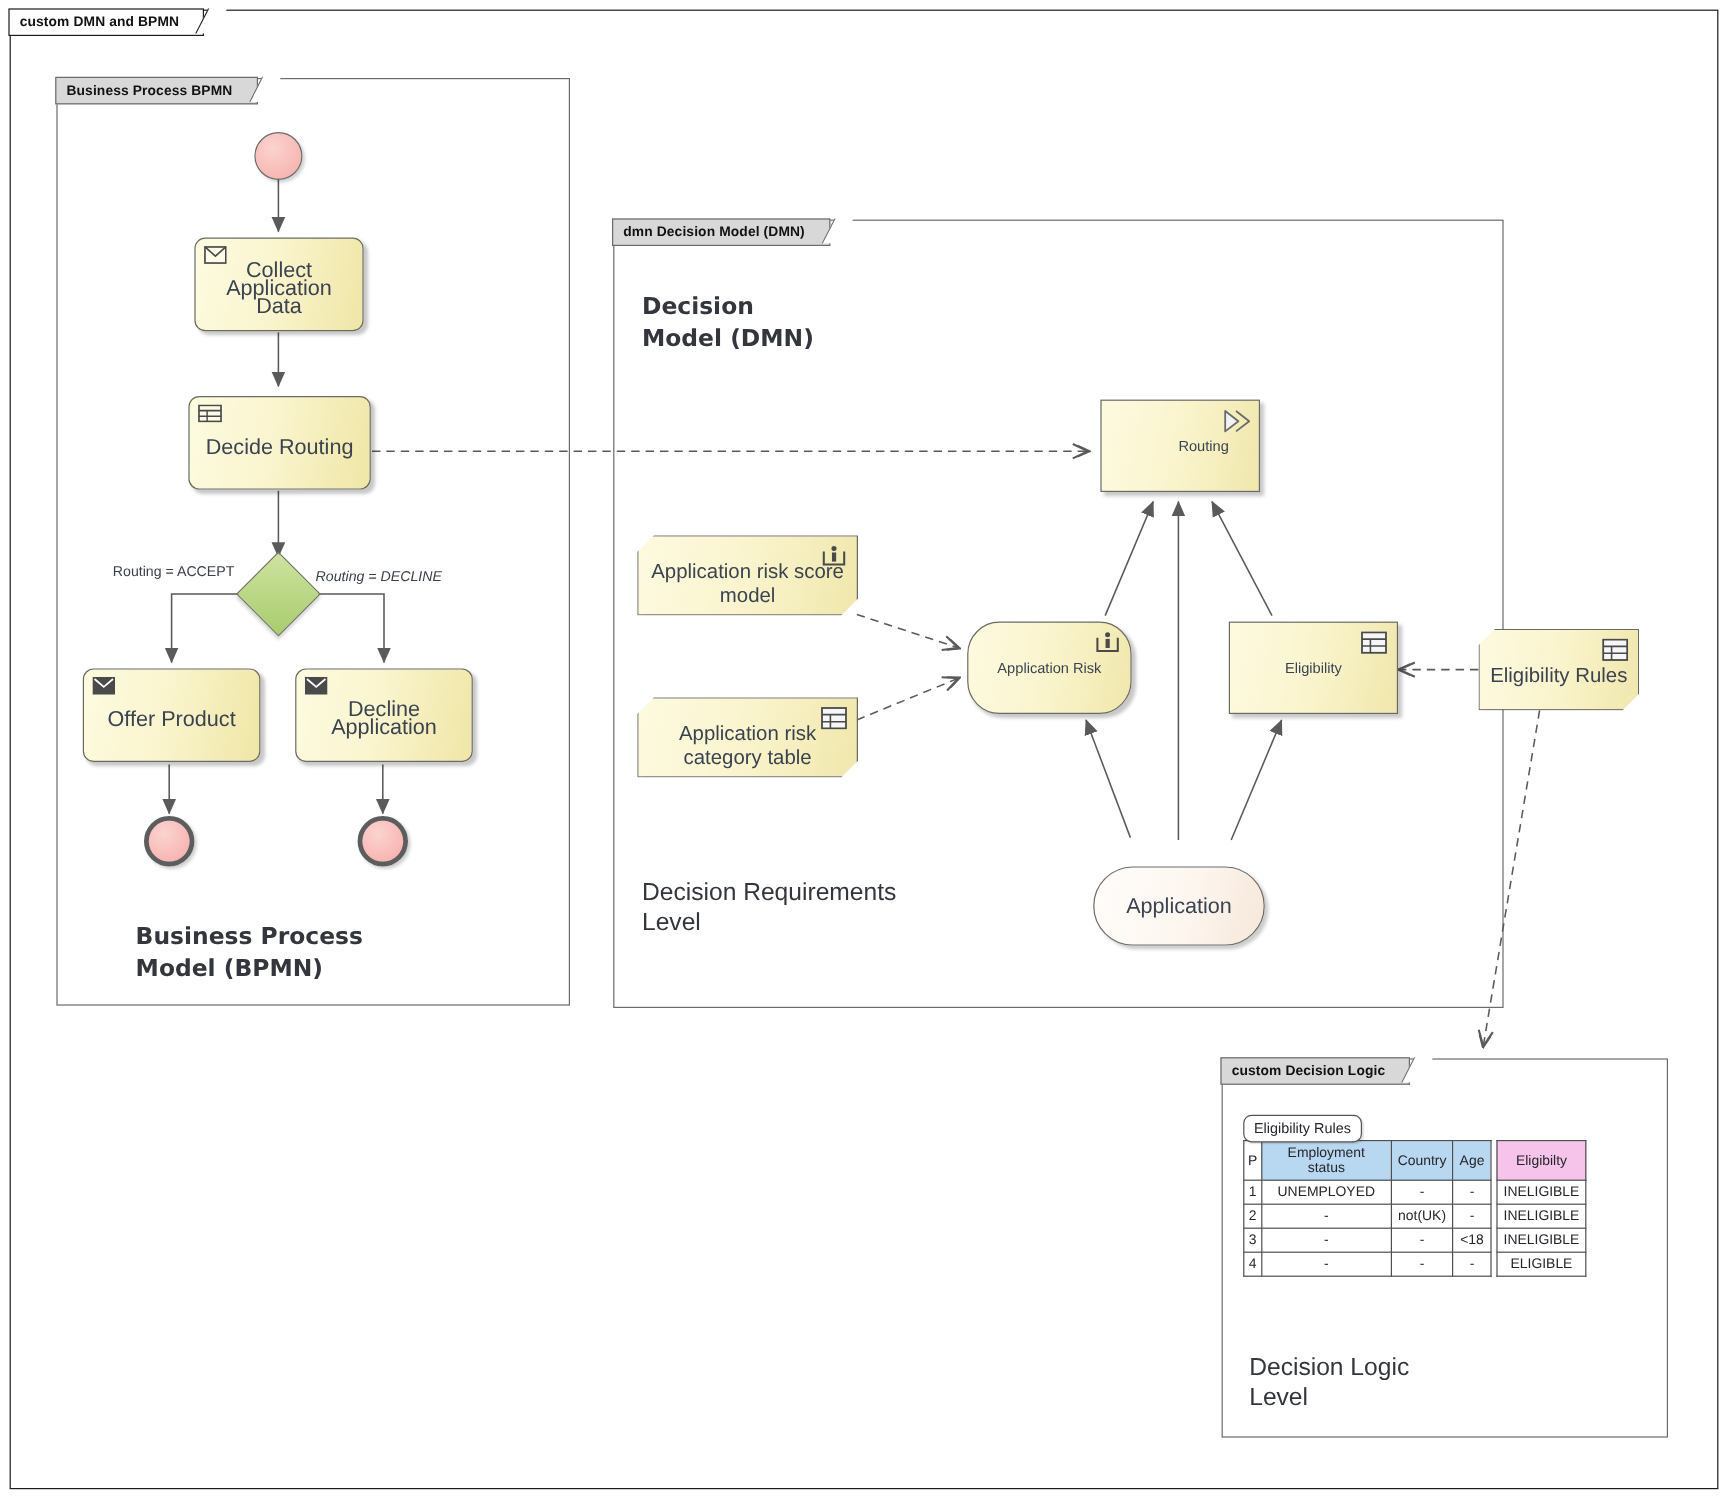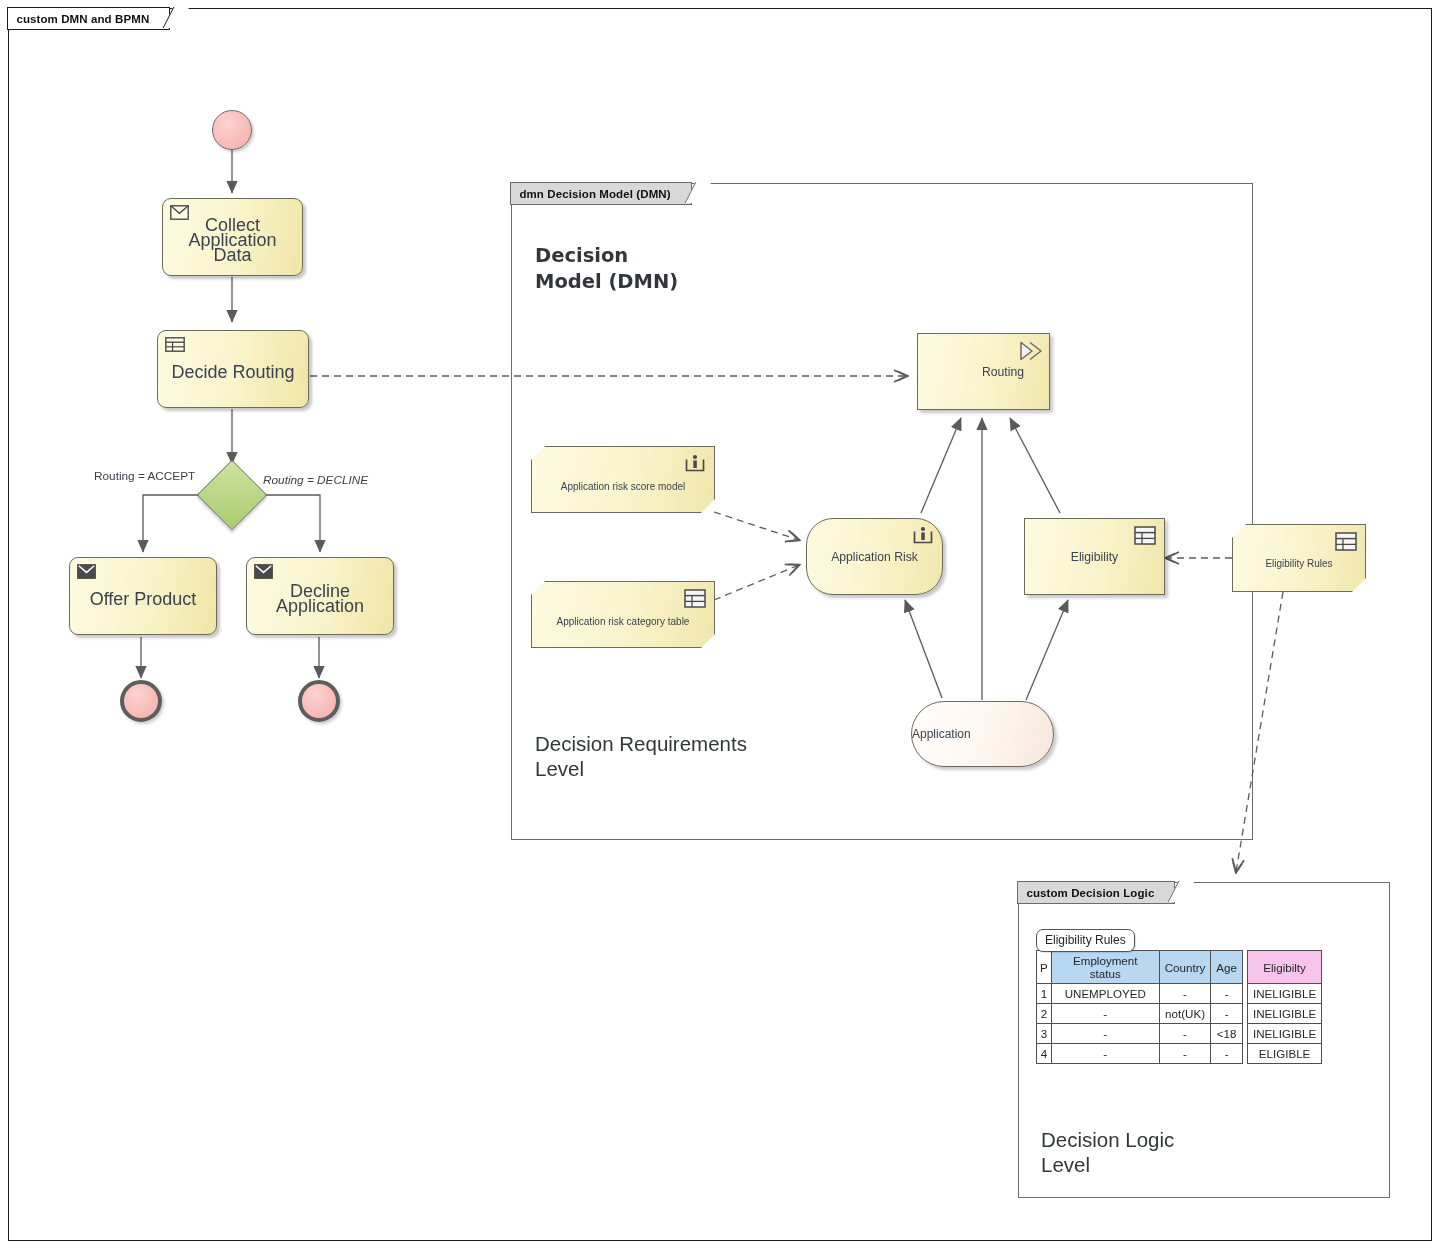--- a/index.html
+++ b/index.html
@@ -73,30 +73,30 @@
     box-shadow:3px 3px 3px rgba(0,0,0,.22);
     display:flex;align-items:center;justify-content:center;text-align:center;
     font-size:12.2px;color:#3c4350;
   }
   .bkm{
     position:absolute;box-sizing:border-box;
     background:linear-gradient(100deg,#fdfae0 0%,#faf4cd 50%,#f0e7ac 100%);
     border:1.4px solid #6a6a5e;
     clip-path:polygon(14px 0, 100% 0, 100% calc(100% - 14px), calc(100% - 14px) 100%, 0 100%, 0 14px);
     display:flex;align-items:center;justify-content:center;text-align:center;
-    font-size:10px;color:#3c4350;
+    font-size:17px;color:#3c4350;
     filter:drop-shadow(3px 3px 2px rgba(0,0,0,.22));
   }
   .inputdata{
     position:absolute;box-sizing:border-box;border-radius:999px;
     border:1.4px solid #6d6a66;
     background:linear-gradient(105deg,#fffdfb 0%,#fdf6ef 55%,#f6e7da 100%);
     box-shadow:3px 3px 3px rgba(0,0,0,.2);
-    display:flex;align-items:center;justify-content:flex-start;
-    font-size:12px;color:#3c4350;
+    display:flex;align-items:center;justify-content:center;
+    font-size:18px;color:#3c4350;margin-top:21px;
   }
   .nico{position:absolute;right:8px;top:7px;width:22px;height:19px;}
 
   
   .dt{position:absolute;}
   .dt-title{
     display:inline-block;border:1.3px solid #555;border-radius:7px;background:#fff;
     font-size:12px;padding:3px 8px 4px;color:#24262b;position:relative;z-index:3;
     box-shadow:1px 1px 1px rgba(0,0,0,.12);
   }
@@ -121,20 +121,25 @@
 <body>
 
 <div class="canvas">
 
   <div class="frame frame-outer" style="left:8px;top:8px;width:1424px;height:1233px;">
     <div class="frame-tab white">
       <span>custom DMN and BPMN</span>
     </div>
   </div>
 
+  <div class="frame" style="left:47px;top:65px;width:428px;height:773px;">
+    <div class="frame-tab">
+      <span>Business Process BPMN</span>
+    </div>
+  </div>
 
   <div class="frame" style="left:511px;top:183px;width:742px;height:657px;">
     <div class="frame-tab">
       <span>dmn Decision Model (DMN)</span>
     </div>
   </div>
 
   <div class="frame" style="left:1018px;top:882px;width:372px;height:316px;">
     <div class="frame-tab">
       <span>custom Decision Logic</span>
@@ -231,20 +236,22 @@
         <rect x="0.8" y="0.8" width="17.4" height="13.4" fill="#4a4a4a" stroke="#4a4a4a" stroke-width="1.4"></rect>
         <path d="M1.8,1.8 L9.5,8.4 L17.2,1.8" fill="none" stroke="#ffffff" stroke-width="1.5"></path>
       </svg>
     </span>
     <span>Decline Application</span>
   </div>
 
   <div class="evt end" style="left:120px;top:680px;width:42px;height:42px;"></div>
   <div class="evt end" style="left:298px;top:680px;width:42px;height:42px;"></div>
 
+  <div class="caption bold" style="left:113px;top:768px;">Business Process
+Model (BPMN)</div>
 
   <div class="caption bold" style="left:535px;top:243px;">Decision
 Model (DMN)</div>
 
   <div class="dec" style="left:917px;top:333px;width:133px;height:77px;padding-left:39px;">
     <span class="nico">
       <svg width="24" height="20" viewBox="0 0 24 20">
         <path d="M2,1.5 L13,10 L2,18.5 Z" fill="#f2f2f2" stroke="#6a6a6a" stroke-width="1.5" stroke-linejoin="round"></path>
         <path d="M11,1.5 L22,10 L11,18.5" fill="none" stroke="#6a6a6a" stroke-width="1.5" stroke-linejoin="round"></path>
       </svg>

